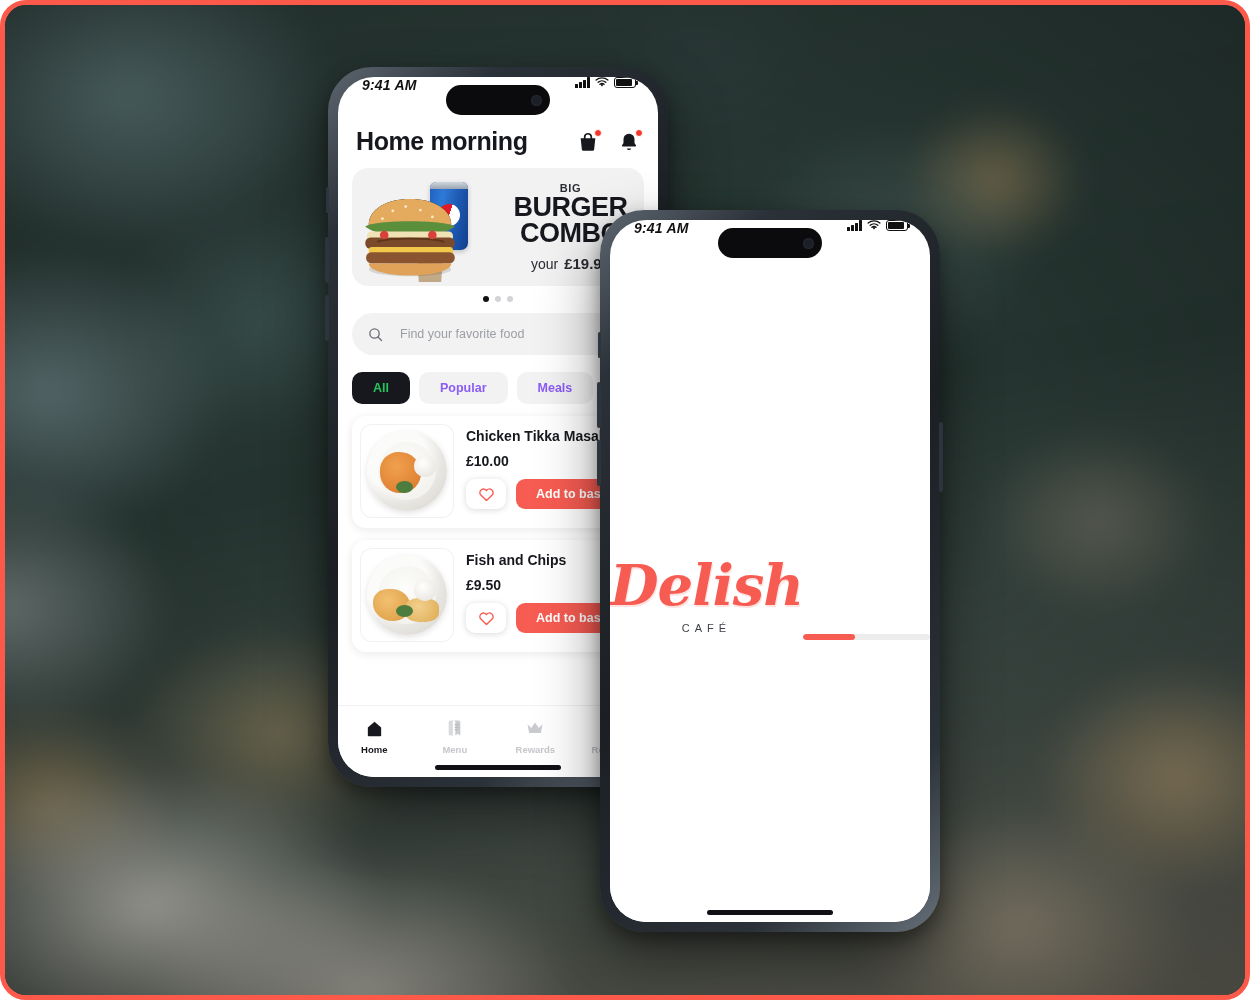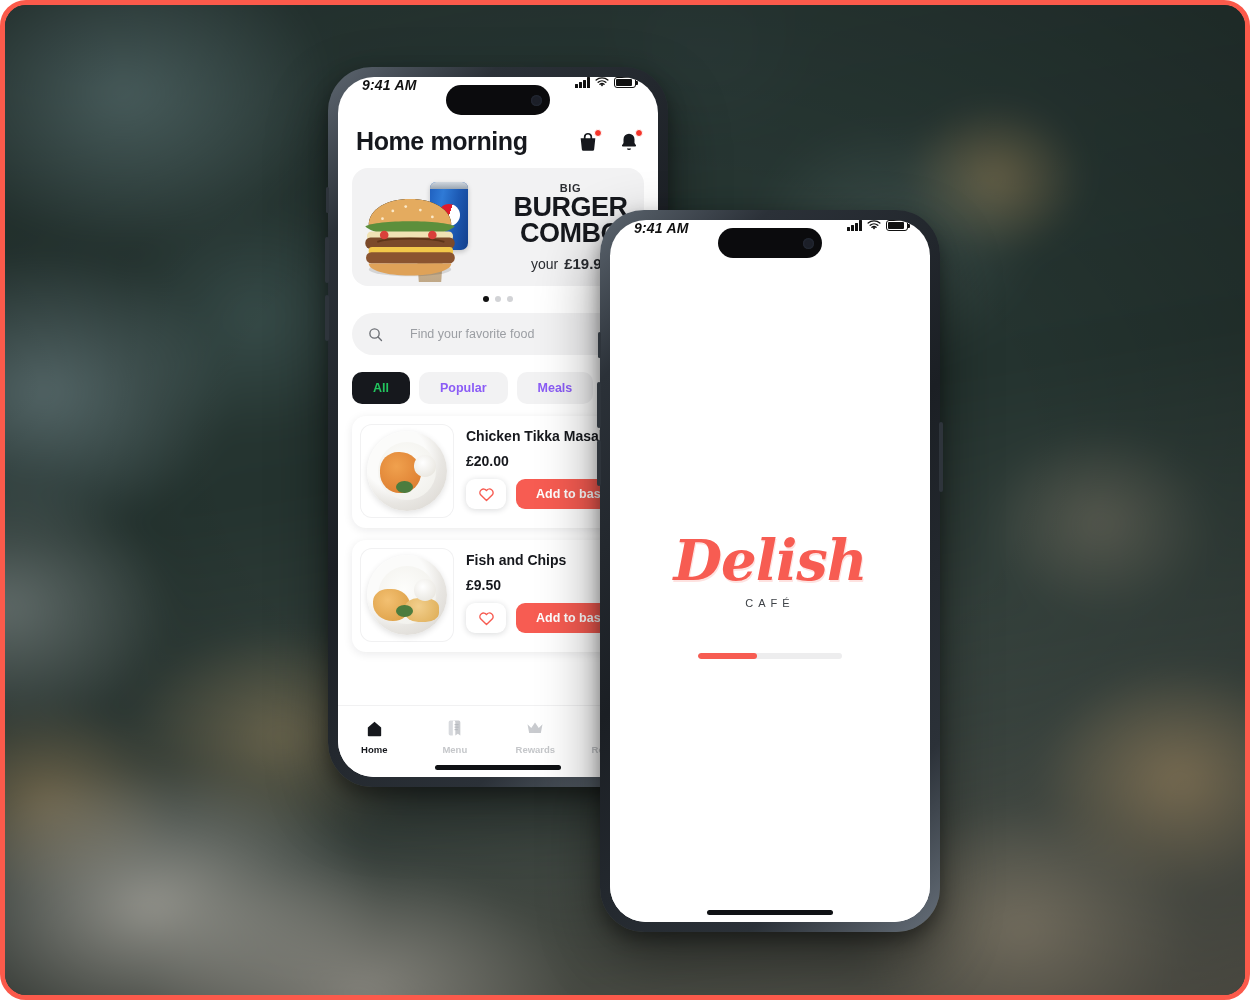--- a/index.html
+++ b/index.html
@@ -142,21 +142,21 @@
   .promo-price { margin-top: 9px; font-size: 14px; color: #2a2c31; white-space: nowrap; }
   .promo-price b { font-size: 15px; font-weight: 700; margin-left: 6px; }
 
   .dots { display: flex; gap: 6px; justify-content: center; padding: 10px 0 11px; }
   .dots i { width: 6px; height: 6px; border-radius: 50%; background: #d2d3d6; display: block; }
   .dots i.on { background: #111; }
 
   
   .search {
     height: 42px; background: #f2f2f3; border-radius: 21px;
-    display: flex; align-items: center; gap: 27px; padding: 0 16px;
+    display: flex; align-items: center; gap: 17px; padding: 0 16px;
   }
   .search input {
     border: none; outline: none; background: transparent; flex: 1;
     font-family: "Liberation Sans", sans-serif; font-size: 12.5px; color: #8a8d93;
   }
   .search input::placeholder { color: #9b9ea3; }
 
   
   .chips { display: flex; gap: 9px; padding: 17px 0 12px; }
   .chip {
@@ -217,21 +217,21 @@
     display: flex; align-items: flex-start; padding: 12px 12px 0; gap: 32px;
   }
   .tab { flex: 1; display: flex; flex-direction: column; align-items: center; gap: 6px; }
   .tab span { font-size: 9.5px; font-weight: 700; color: #c5c7ca; }
   .tab.on span { color: #16181d; }
   .home-ind { position: absolute; left: 50%; transform: translateX(-50%); bottom: 7px;
               width: 126px; height: 5px; border-radius: 3px; background: #0f1114; }
 
   
   .splash {
-    height: 100%; display: flex; flex-direction: column;
+    height: 100%; display: flex; flex-direction: row;
     align-items: center; justify-content: center; background: #fff;
   }
   .logo-wrap { margin-top: -40px; text-align: center; }
   .logo-word {
     font-family: "DejaVu Serif", serif;
     font-style: italic; font-weight: 700; font-size: 56px; color: #f75c52;
     letter-spacing: -1px; line-height: 1;
     text-shadow: 1px 2px 0 rgba(247,92,82,.18);
   }
   .logo-sub {
@@ -371,21 +371,21 @@
           <div class="thumb">
             <div class="plate">
               <div class="rice"></div>
                 <div class="curry"></div>
                 <div class="sauce"></div>
                 <div class="herb"></div>
             </div>
           </div>
           <div class="info">
             <div class="food-name">Chicken Tikka Masala</div>
-            <div class="food-price">£20.00</div>
+            <div class="food-price">£10.00</div>
             <div class="actions">
               <div class="fav">
                 <svg width="17" height="15" viewBox="0 0 20 18">
                   <path d="M10 16.2 2.9 9.4A4.3 4.3 0 0 1 10 4.3a4.3 4.3 0 0 1 7.1 5.1z" fill="none" stroke="#f75c52" stroke-width="1.7" stroke-linejoin="round"></path>
                 </svg>
               </div>
               <div class="addbtn">Add to basket</div>
             </div>
           </div>
         </div>

